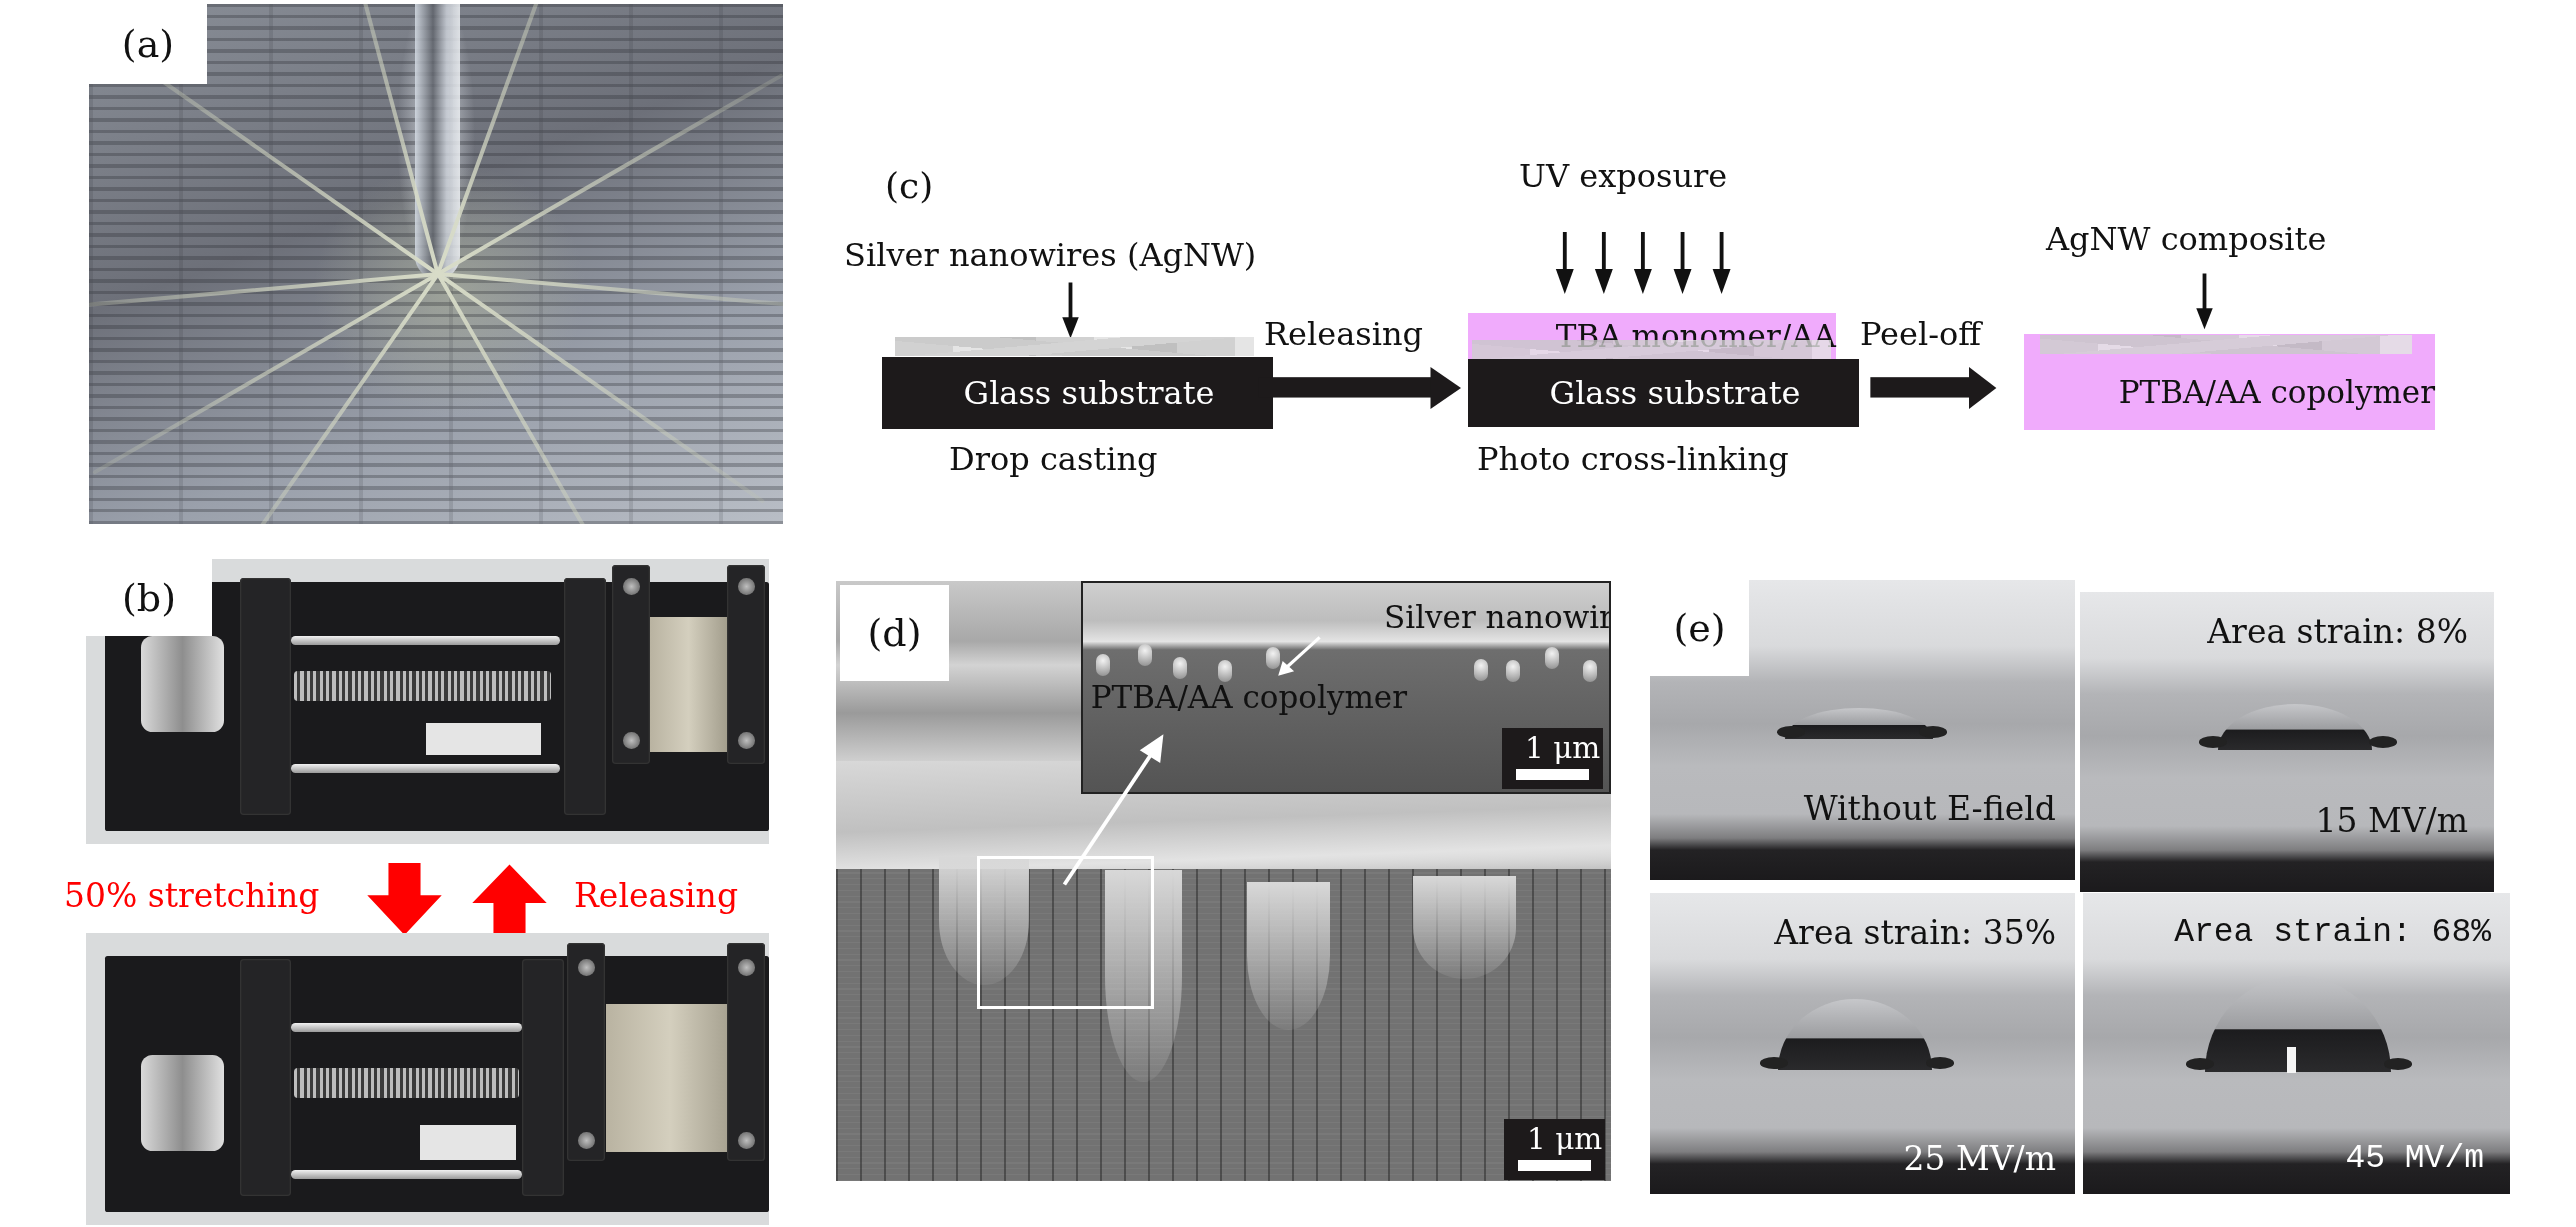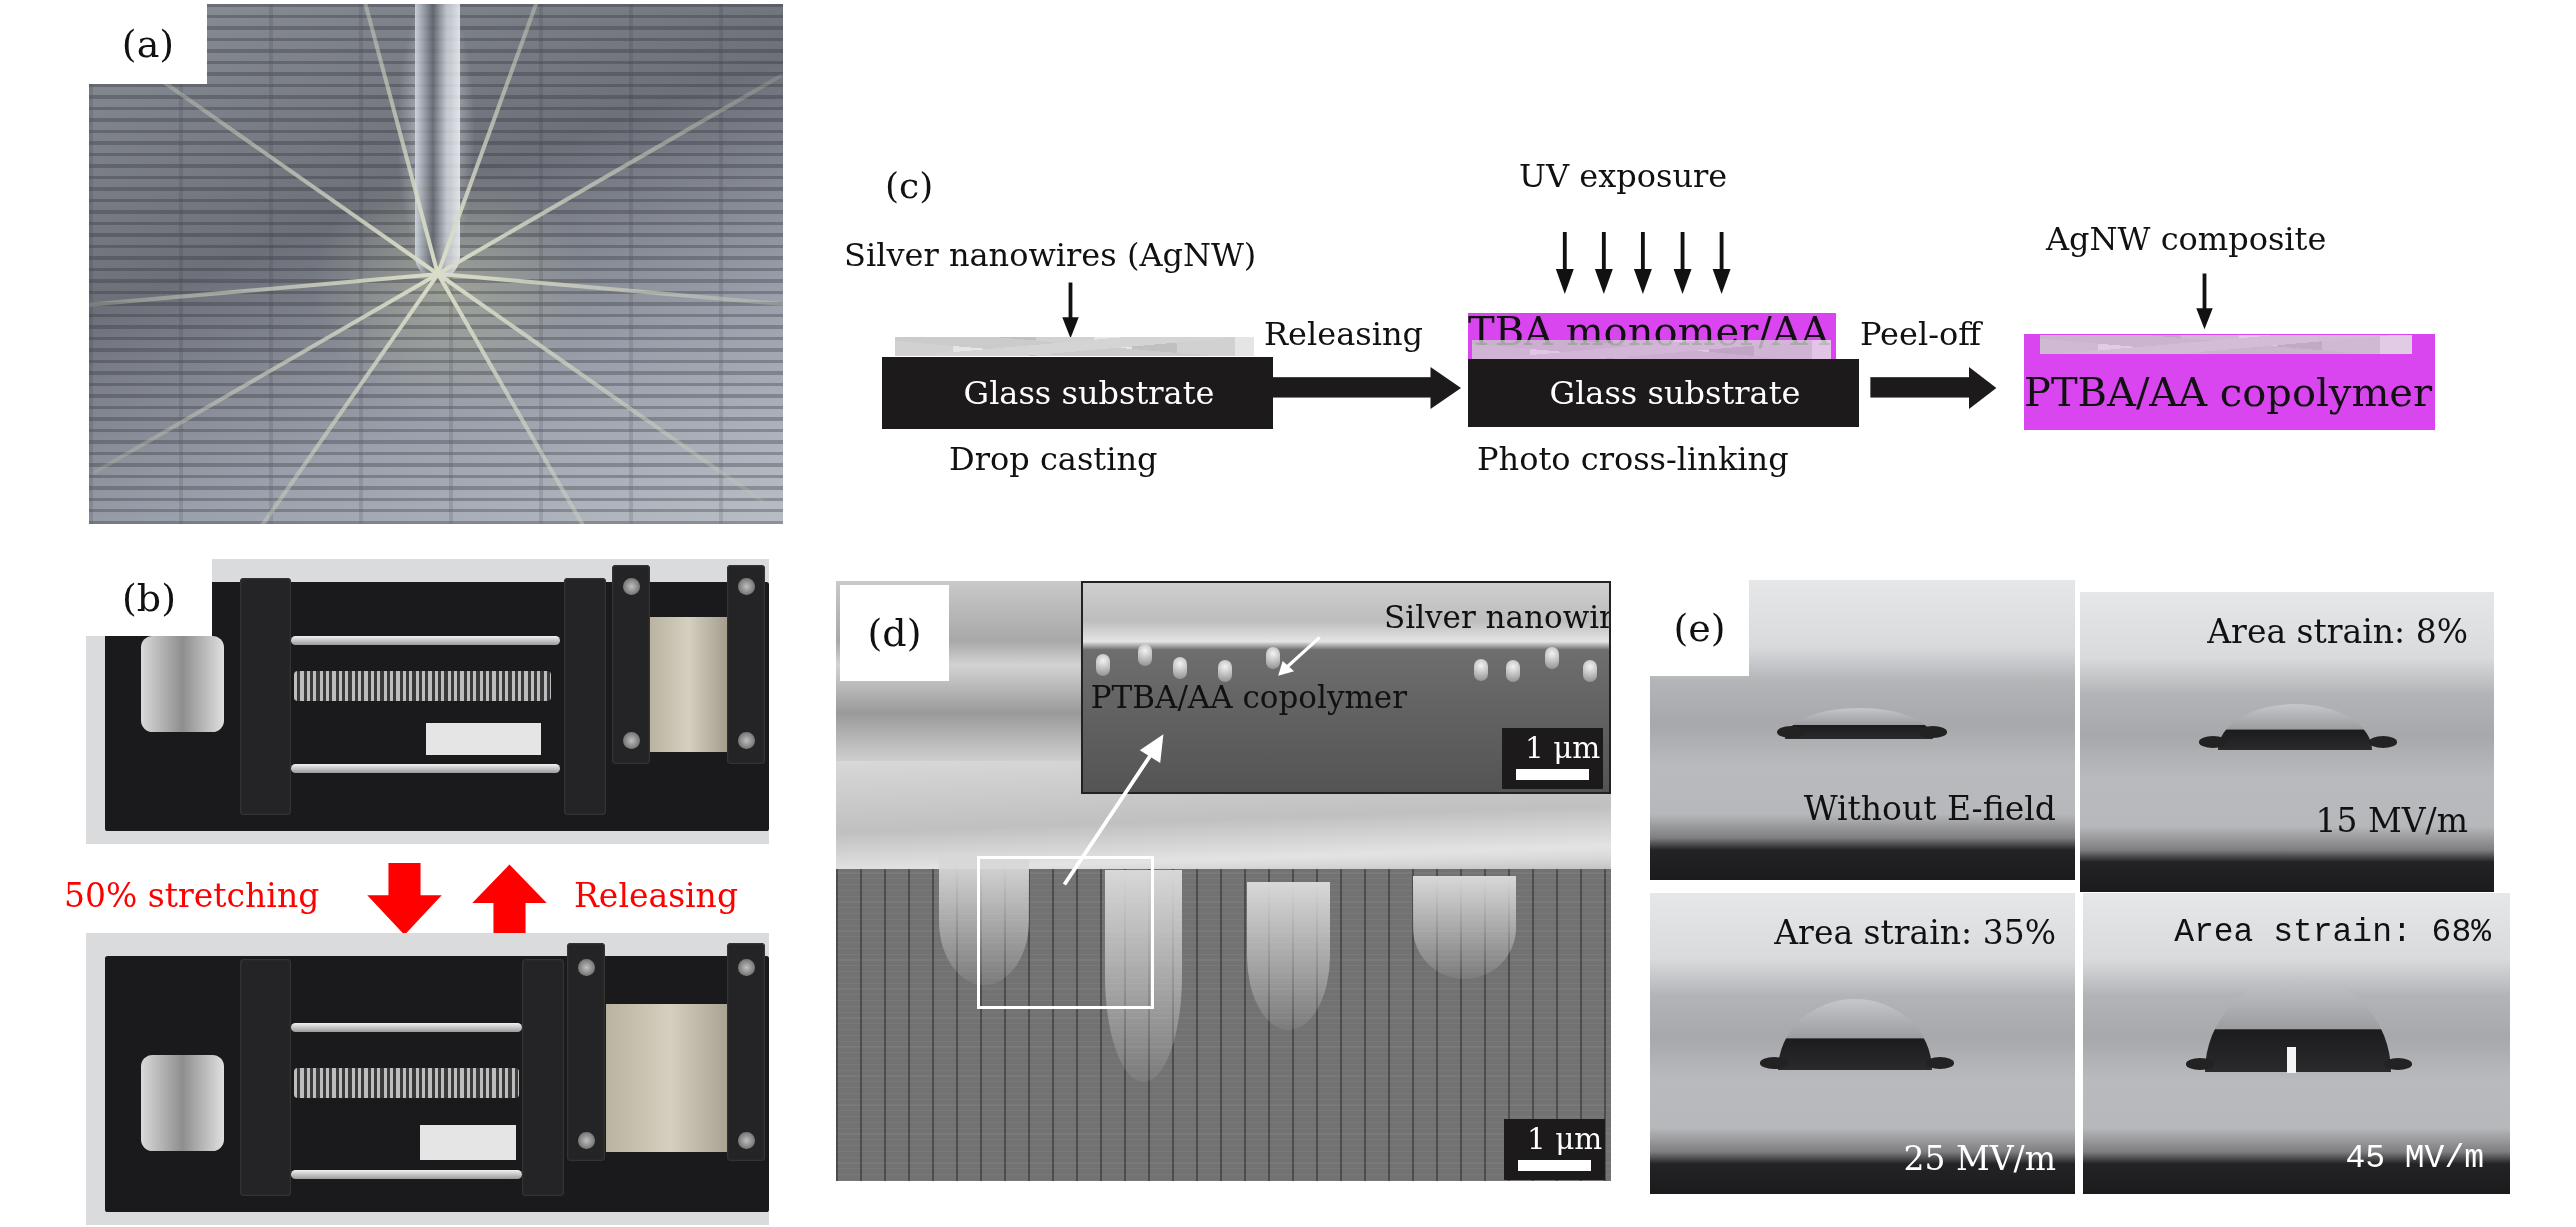--- a/index.html
+++ b/index.html
@@ -36,21 +36,21 @@
   .stage .plate { position:absolute; background:#242426; border-radius:3.8px; box-shadow: inset 0 0 0 1.3px #333; }
   .stage .screwhead { position:absolute; width:16.7px; height:16.7px; border-radius:50%; background: radial-gradient(#bfbfbf, #555); }
   .stage .coupler { position:absolute; background: linear-gradient(90deg, #d9d9d9, #8e8e8e 50%, #e0e0e0); border-radius:11.5px; }
   .stage .window { position:absolute; background: linear-gradient(90deg, #b9b3a1, #d4cfbe 50%, #a39e8d); }
 
   .red-text { position:absolute; color:#ff0000; font-size:33px; line-height:1; white-space:nowrap; }
   .red-arrow { position:absolute; }
 
   
   .glass { position:absolute; background:#1d1a1b; color:#fff; font-size:32px; display:flex; align-items:center; justify-content:center;padding-left:23px; }
-  .polymer { position:absolute; background:#d946ef; color:#111; font-size:40px; display:flex; align-items:center; justify-content:flex-start; }
+  .polymer { position:absolute; background:#f0abfc; color:#111; font-size:31px; display:flex; align-items:center; justify-content:flex-end; }
   .wires { position:absolute; height:19px;
     background:
       linear-gradient(175deg, rgba(0,0,0,0) 40%, #d2d2d2 40% 60%, rgba(0,0,0,0) 60%),
       linear-gradient(5deg, rgba(0,0,0,0) 30%, #c9c9c9 30% 55%, rgba(0,0,0,0) 55%),
       repeating-linear-gradient(90deg, #cfcfcf 0 58px, #e4e4e4 58px 96px, #bdbdbd 96px 141px);
     opacity: 0.95; }
   .diag-text { position:absolute; font-size:32px; line-height:1; white-space:nowrap; color:#111; }
   .block-arrow { position:absolute; }
   .thin-arrow { position:absolute; }
 

